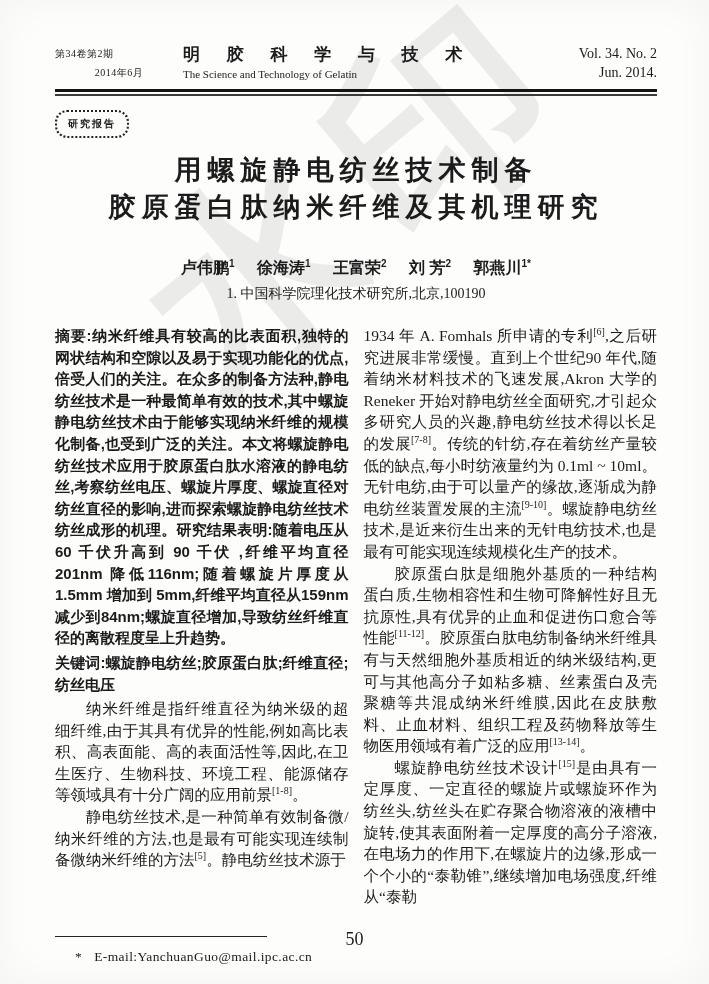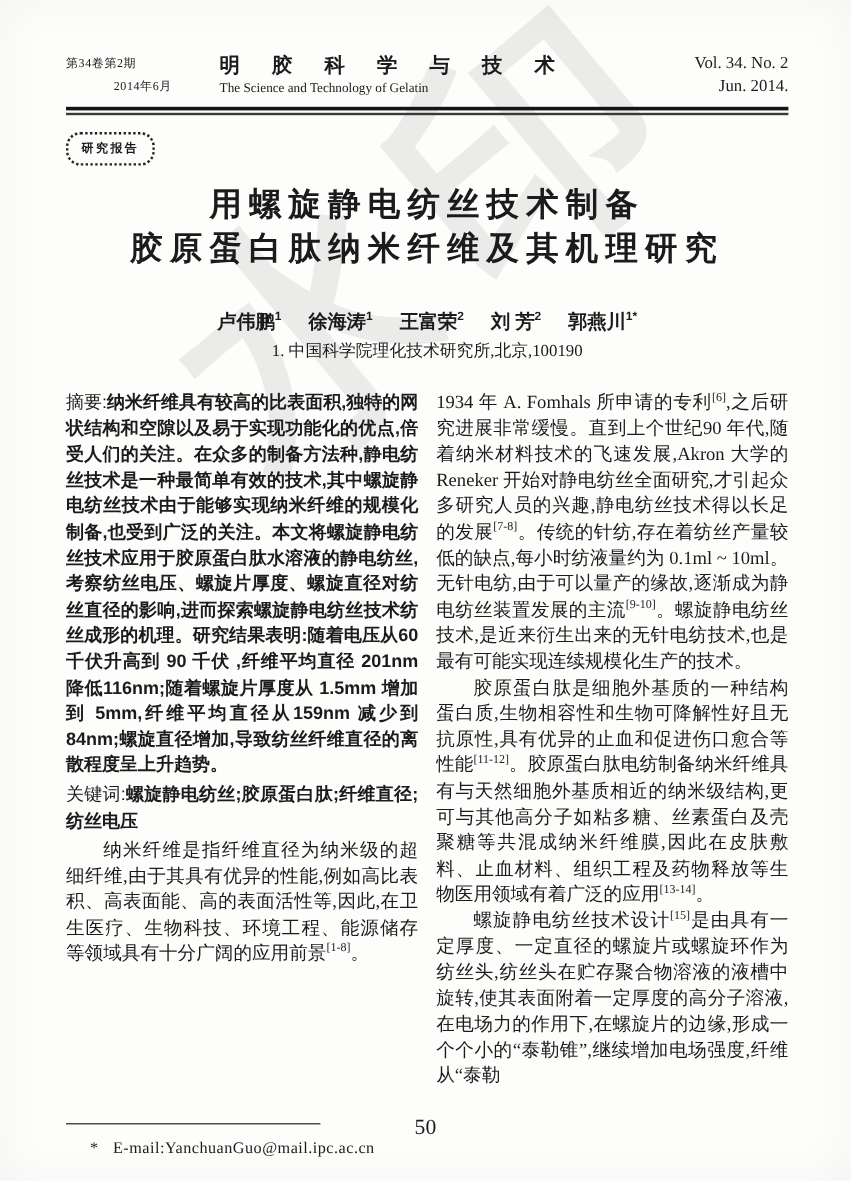--- a/index.html
+++ b/index.html
@@ -78,21 +78,21 @@
   }
   .col { flex: 1 1 0; min-width: 0; }
   p.jpara {
     font-size: 15.5px; line-height: 21.6px;
     text-align: justify;
   }
   p.hei {
     font-family: "Liberation Sans", "DejaVu Sans", sans-serif;
     font-size: 15px; font-weight: 600; line-height: 21.6px;
   }
-  p.hei .lbl { font-weight: 400; }
+  p.hei .lbl { font-weight: 700; }
   p.indent { text-indent: 2em; }
   .gap-top { margin-top: 3px; }
   sup { font-size: 10px; line-height: 0; }
   
   .footnote-rule {
     margin-top: 28px;
     width: 212px; height: 0;
     border-top: 1.6px solid #222;
     position: relative; z-index: 2;
   }
@@ -151,20 +151,21 @@
 
   <div class="affiliations">
     <div>1. 中国科学院理化技术研究所,北京,100190</div>
   </div>
 
   <div class="columns">
     <div class="col">
       <p class="jpara hei"><span class="lbl">摘要:</span><span>纳米纤维具有较高的比表面积,独特的网状结构和空隙以及易于实现功能化的优点,倍受人们的关注。在众多的制备方法种,静电纺丝技术是一种最简单有效的技术,其中螺旋静电纺丝技术由于能够实现纳米纤维的规模化制备,也受到广泛的关注。本文将螺旋静电纺丝技术应用于胶原蛋白肽水溶液的静电纺丝,考察纺丝电压、螺旋片厚度、螺旋直径对纺丝直径的影响,进而探索螺旋静电纺丝技术纺丝成形的机理。研究结果表明:随着电压从60 千伏升高到 90 千伏 ,纤维平均直径 201nm 降低116nm;随着螺旋片厚度从 1.5mm 增加到 5mm,纤维平均直径从159nm 减少到84nm;螺旋直径增加,导致纺丝纤维直径的离散程度呈上升趋势。</span></p>
       <p class="jpara hei gap-top"><span class="lbl">关键词:</span><span>螺旋静电纺丝;胶原蛋白肽;纤维直径;纺丝电压</span></p>
       <p class="jpara indent gap-top">纳米纤维是指纤维直径为纳米级的超细纤维,由于其具有优异的性能,例如高比表积、高表面能、高的表面活性等,因此,在卫生医疗、生物科技、环境工程、能源储存等领域具有十分广阔的应用前景<sup>[1-8]</sup>。</p>
+      <p class="jpara indent">静电纺丝技术,是一种简单有效制备微/纳米纤维的方法,也是最有可能实现连续制备微纳米纤维的方法<sup>[5]</sup>。静电纺丝技术源于</p>
     </div>
     <div class="col">
       <p class="jpara">1934 年 A. Fomhals 所申请的专利<sup>[6]</sup>,之后研究进展非常缓慢。直到上个世纪90 年代,随着纳米材料技术的飞速发展,Akron 大学的 Reneker 开始对静电纺丝全面研究,才引起众多研究人员的兴趣,静电纺丝技术得以长足的发展<sup>[7-8]</sup>。传统的针纺,存在着纺丝产量较低的缺点,每小时纺液量约为 0.1ml ~ 10ml。无针电纺,由于可以量产的缘故,逐渐成为静电纺丝装置发展的主流<sup>[9-10]</sup>。螺旋静电纺丝技术,是近来衍生出来的无针电纺技术,也是最有可能实现连续规模化生产的技术。</p>
       <p class="jpara indent">胶原蛋白肽是细胞外基质的一种结构蛋白质,生物相容性和生物可降解性好且无抗原性,具有优异的止血和促进伤口愈合等性能<sup>[11-12]</sup>。胶原蛋白肽电纺制备纳米纤维具有与天然细胞外基质相近的纳米级结构,更可与其他高分子如粘多糖、丝素蛋白及壳聚糖等共混成纳米纤维膜,因此在皮肤敷料、止血材料、组织工程及药物释放等生物医用领域有着广泛的应用<sup>[13-14]</sup>。</p>
       <p class="jpara indent">螺旋静电纺丝技术设计<sup>[15]</sup>是由具有一定厚度、一定直径的螺旋片或螺旋环作为纺丝头,纺丝头在贮存聚合物溶液的液槽中旋转,使其表面附着一定厚度的高分子溶液,在电场力的作用下,在螺旋片的边缘,形成一个个小的“泰勒锥”,继续增加电场强度,纤维从“泰勒</p>
     </div>
   </div>
 
   <div class="footnote-rule"></div>
   <div class="footnote">

